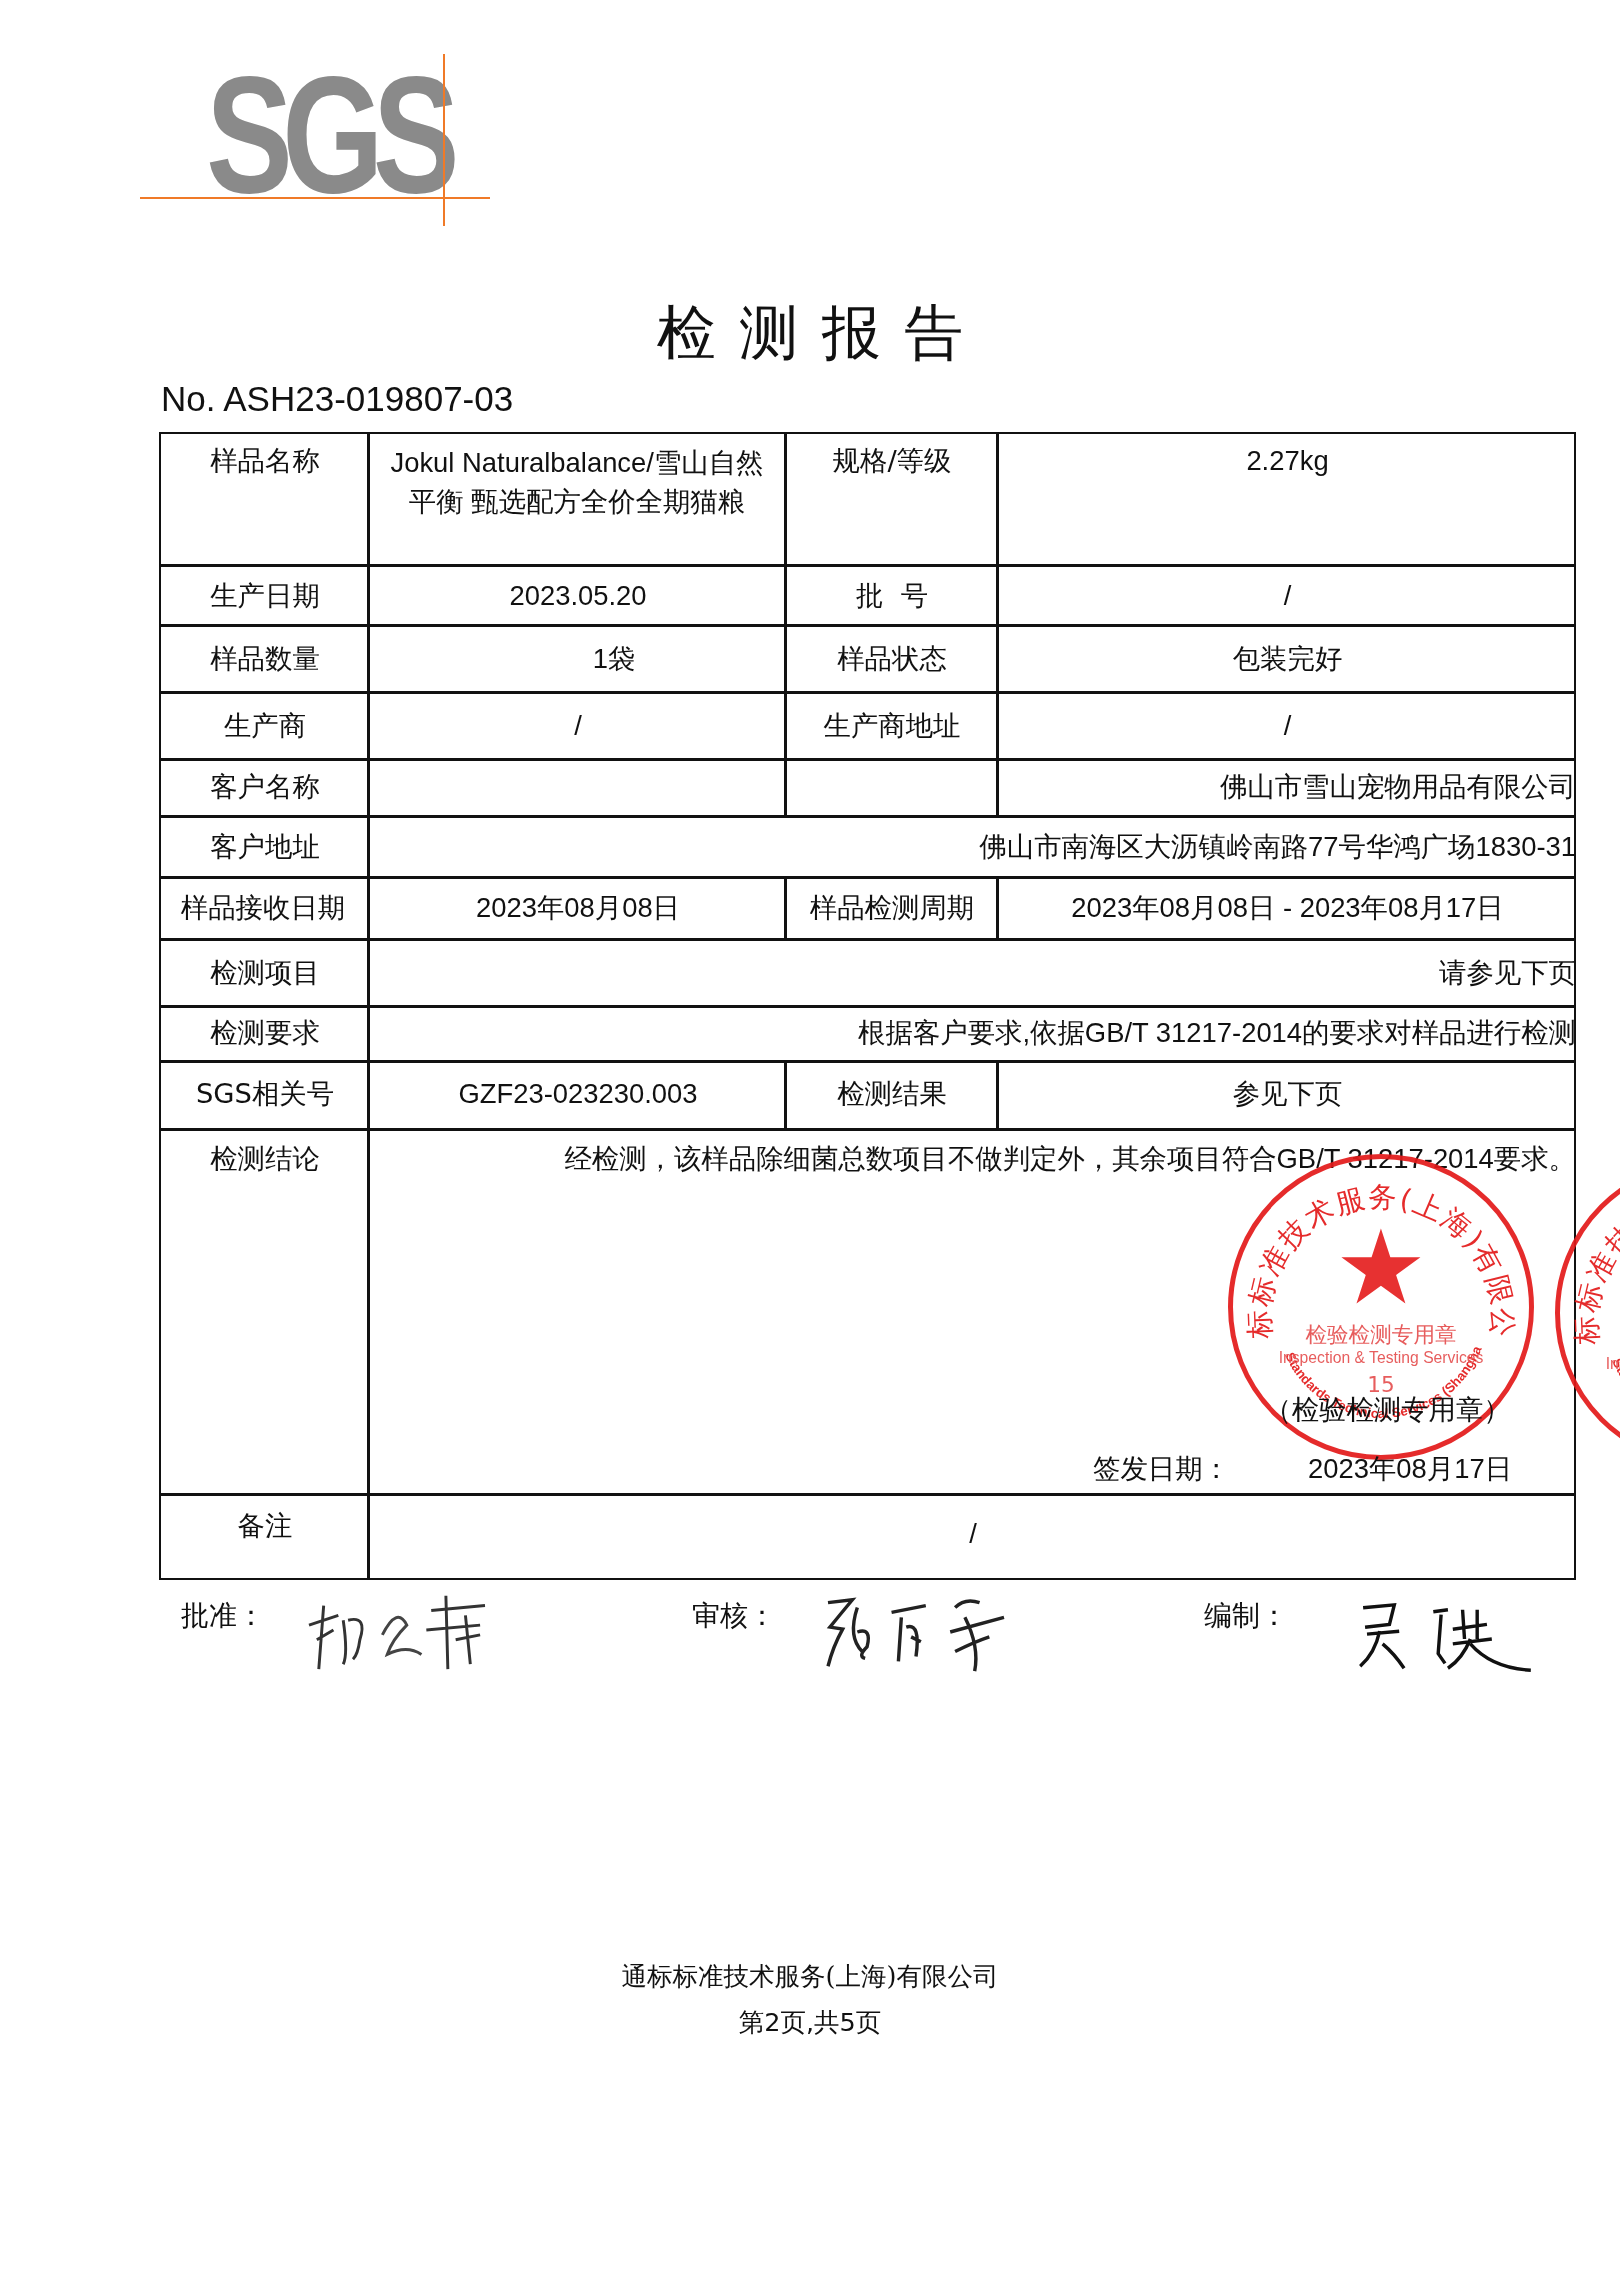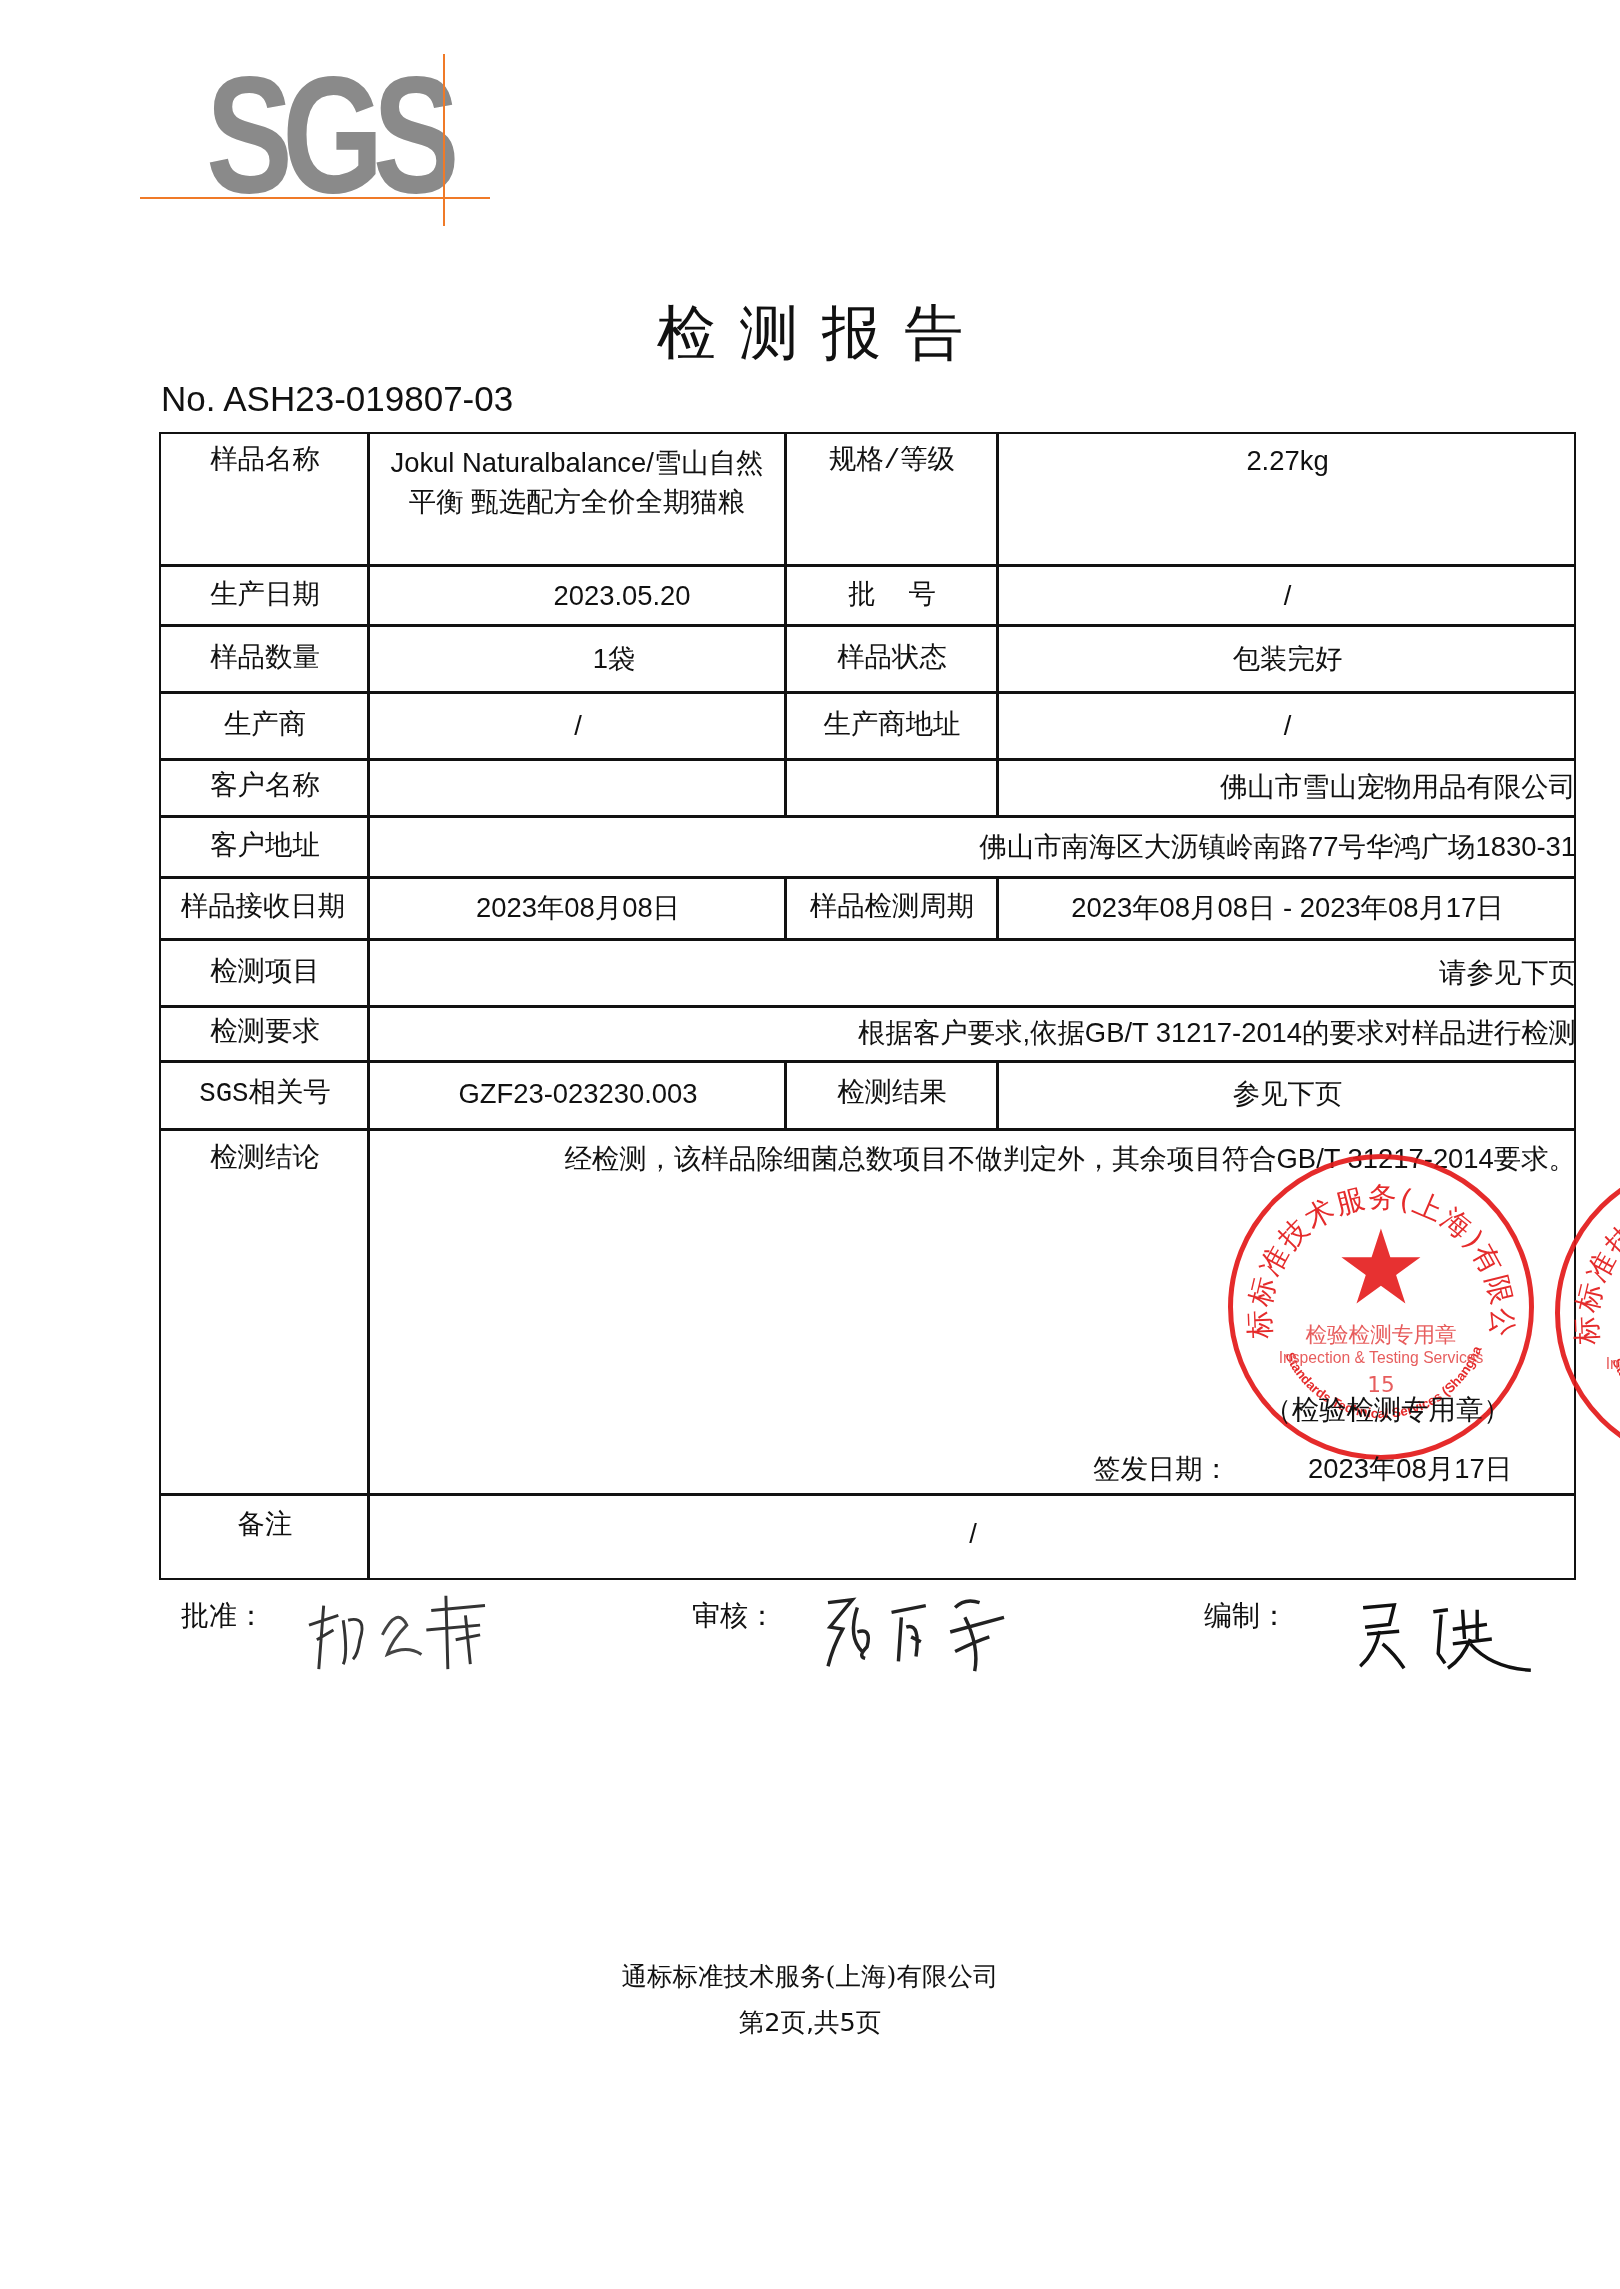--- a/index.html
+++ b/index.html
@@ -13,21 +13,21 @@
   .logo-hline { left:140px; top:197px; width:350px; height:2px; background:#f07a28; }
   .logo-vline { left:443px; top:54px; width:2px; height:172px; background:#f07a28; }
   .title { left:0; width:1620px; top:294px; text-align:center; font-family:"DejaVu Serif", serif;
            font-size:59px; letter-spacing:23.5px; line-height:78px; padding-left:23.5px; box-sizing:border-box; }
   .report-no { left:161px; top:377px; font-family:"Liberation Sans", sans-serif; font-size:35px; line-height:43px; }
   
   .tbl { left:159px; top:432px; width:1417px; height:1148px; border:2.9px solid #111; box-sizing:border-box; }
   .hl { position:absolute; left:159px; width:1417px; height:2.9px; background:#111; }
   .vl { position:absolute; width:2.9px; background:#111; }
   .cell { position:absolute; font-size:27.4px; line-height:39px; box-sizing:border-box; }
-  .lbl { text-align:center;font-family:Liberation Mono, monospace; }
+  .lbl { text-align:center; }
   .val { text-align:center; font-family:"Liberation Sans", "DejaVu Sans", sans-serif; }
   .val-left { text-align:right; padding-left:21.6px; font-family:"Liberation Sans", "DejaVu Sans", sans-serif; }
   
   .stamp { position:absolute; border-radius:50%; border:5.9px solid #e31a1a; box-sizing:border-box; color:#e31a1a; }
   .stamp .star { position:absolute; left:50%; top:20%; transform:translateX(-50%); font-size:103px; line-height:98px; color:#e62020; }
   .stamp .s-cn { position:absolute; left:0; right:0; top:55%; text-align:center; font-size:21.6px; line-height:25.5px; color:#e55050; }
   .stamp .s-en { position:absolute; left:0; right:0; top:64%; text-align:center; font-size:15.7px; line-height:19.6px; font-family:"Liberation Sans", sans-serif; color:#e55050; }
   .stamp .s-num { position:absolute; left:0; right:0; top:72%; text-align:center; font-size:21.6px; line-height:25.5px; color:#e55050; }
   .stamp .s-arc { position:absolute; left:0; top:0; width:100%; height:100%; }
   .sig-label { font-family:"DejaVu Serif", serif; font-size:28px; line-height:31px; }
@@ -65,21 +65,21 @@
 <div class="vl" style="left:996px; top:876px; height:63px"></div>
 <div class="vl" style="left:784px; top:1060px; height:70px"></div>
 <div class="vl" style="left:996px; top:1060px; height:70px"></div>
 
 <div class="cell lbl" style="left:162px; width:206px; top:441px">样品名称</div>
 <div class="cell val" style="left:374px; width:406px; top:443px; padding:0 11.8px">Jokul Naturalbalance/雪山自然平衡 甄选配方全价全期猫粮</div>
 <div class="cell lbl" style="left:787px; width:210px; top:441px">规格/等级</div>
 <div class="cell val" style="left:999px; width:577px; top:441px">2.27kg</div>
 
 <div class="cell lbl" style="left:162px; width:206px; top:576px">生产日期</div>
-<div class="cell val" style="left:370px; width:504px; top:576px">2023.05.20</div>
+<div class="cell val" style="left:370px; width:416px; top:576px">2023.05.20</div>
 <div class="cell lbl" style="left:787px; width:210px; top:576px; white-space:pre">批  号</div>
 <div class="cell val" style="left:999px; width:577px; top:576px">/</div>
 
 <div class="cell lbl" style="left:162px; width:206px; top:639px">样品数量</div>
 <div class="cell val" style="left:370px; width:488px; top:639px">1袋</div>
 <div class="cell lbl" style="left:787px; width:210px; top:639px">样品状态</div>
 <div class="cell val" style="left:999px; width:577px; top:639px">包装完好</div>
 
 <div class="cell lbl" style="left:162px; width:206px; top:706px">生产商</div>
 <div class="cell val" style="left:370px; width:416px; top:706px">/</div>

